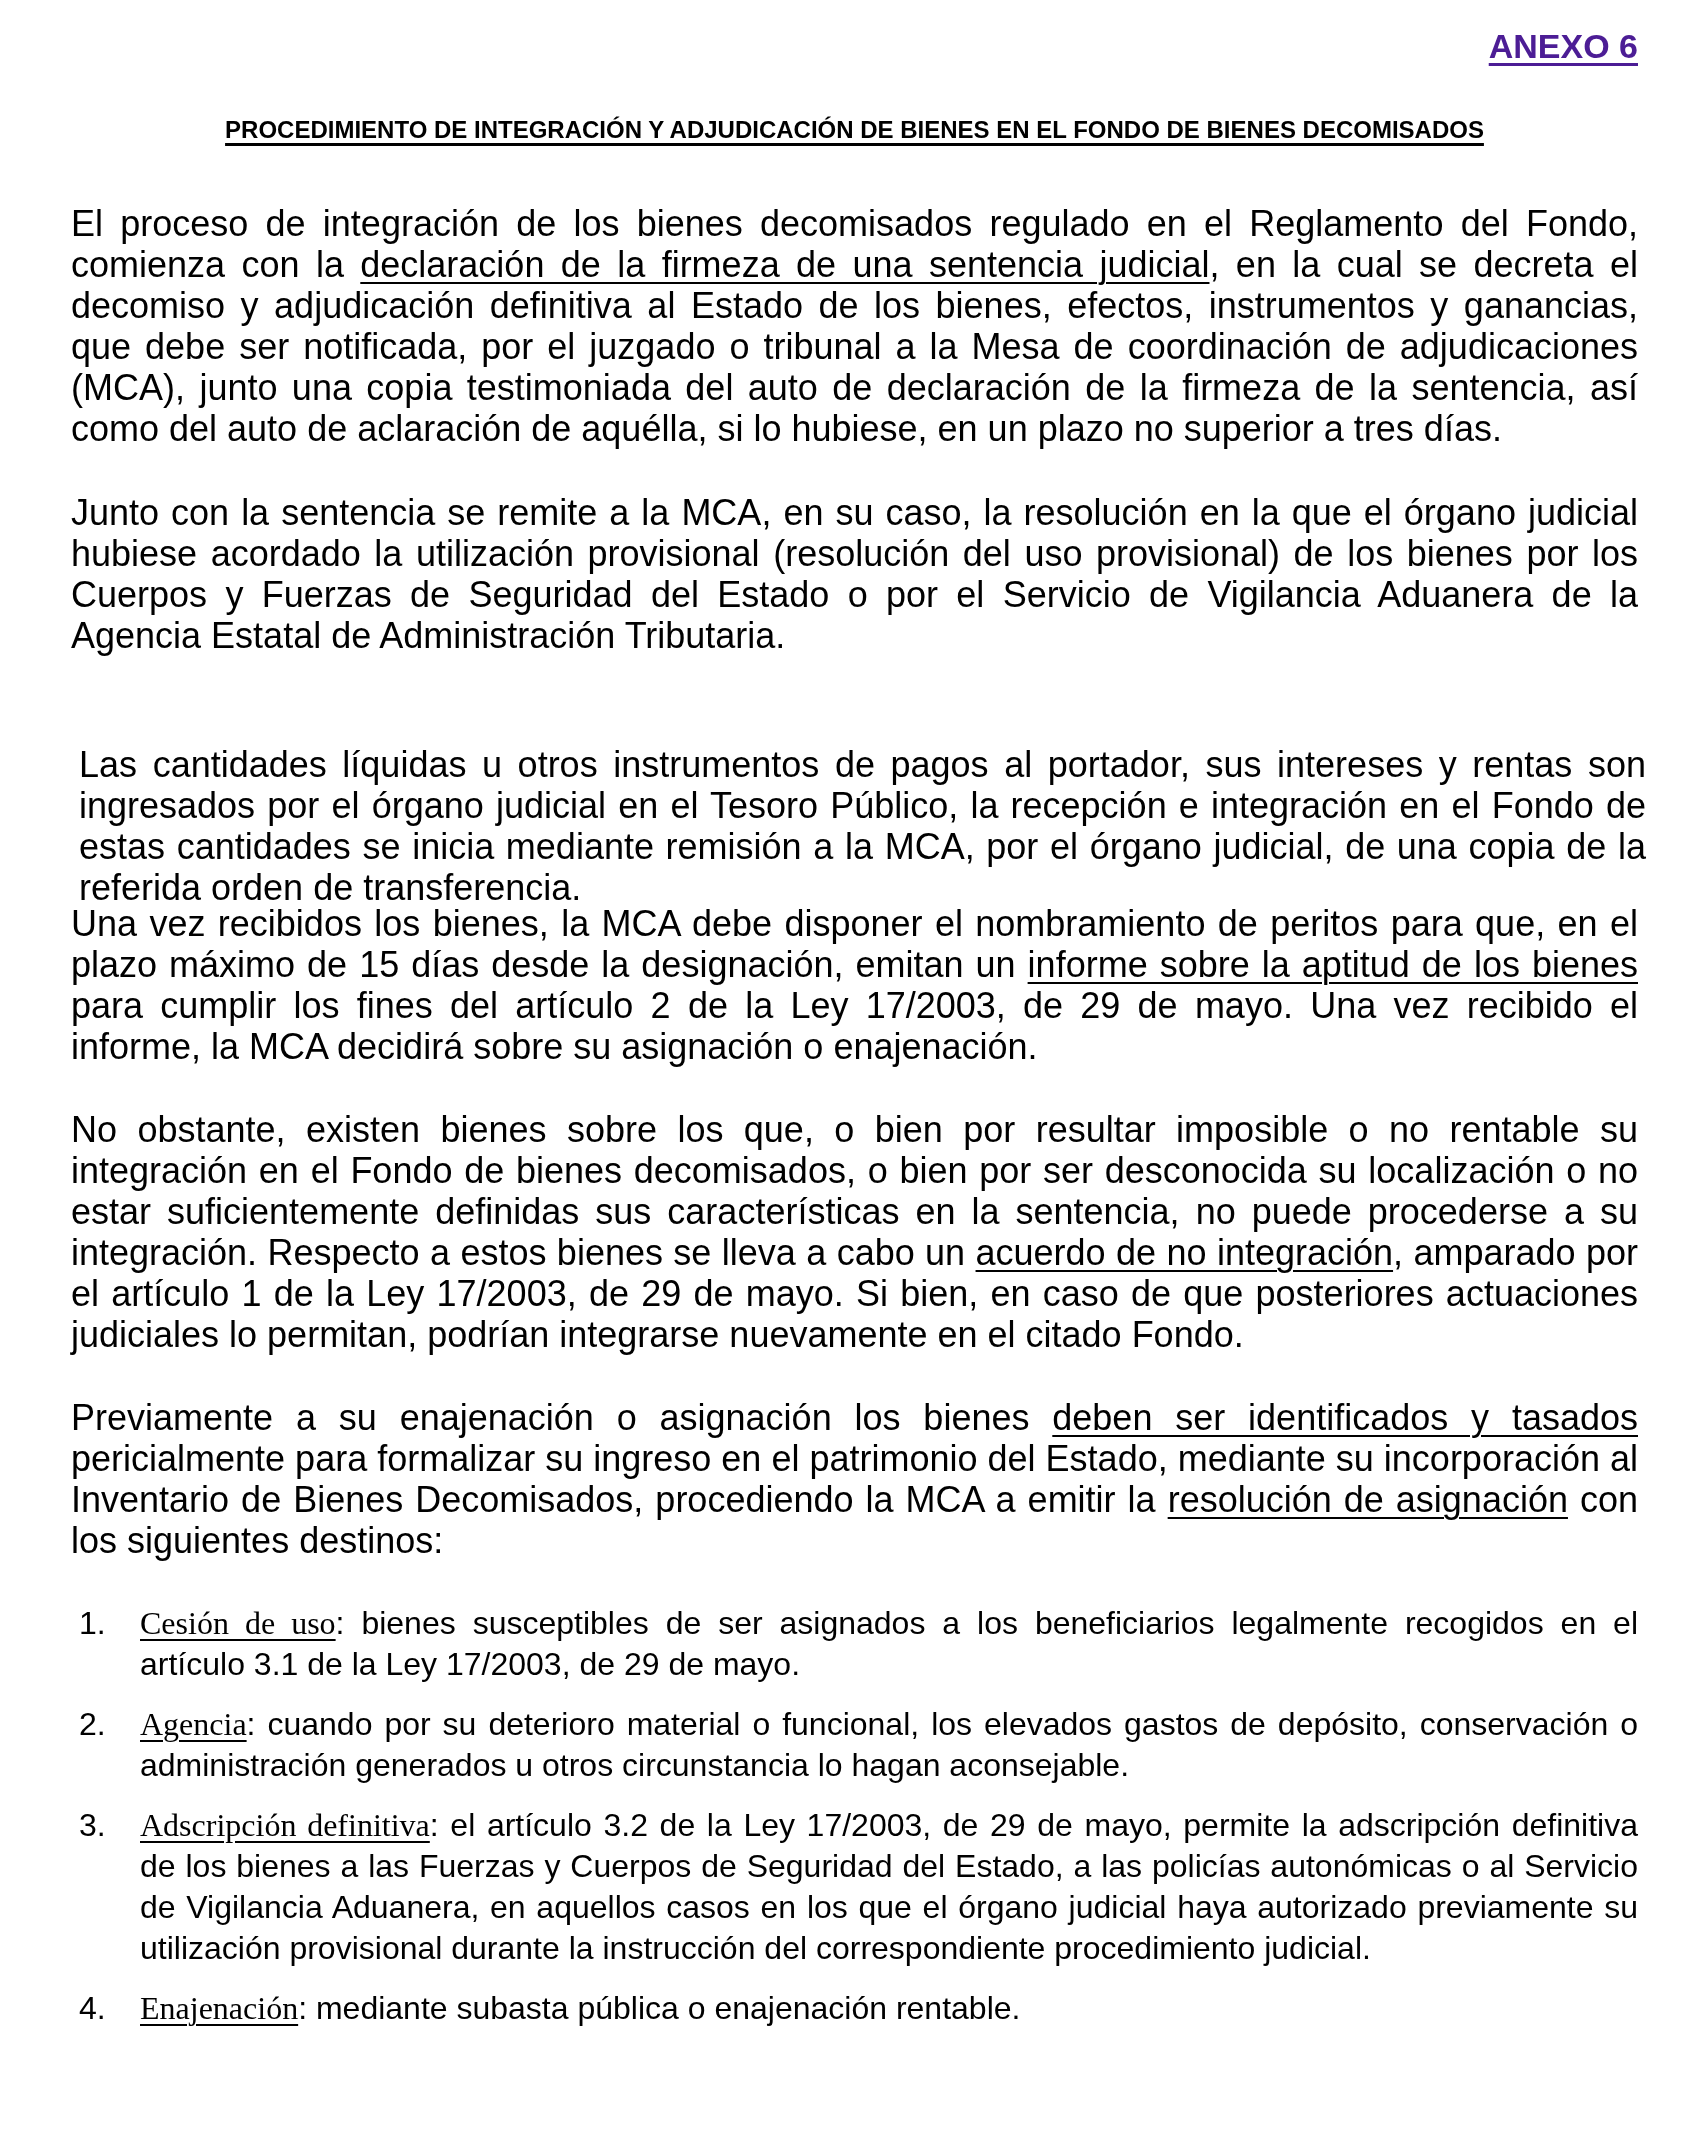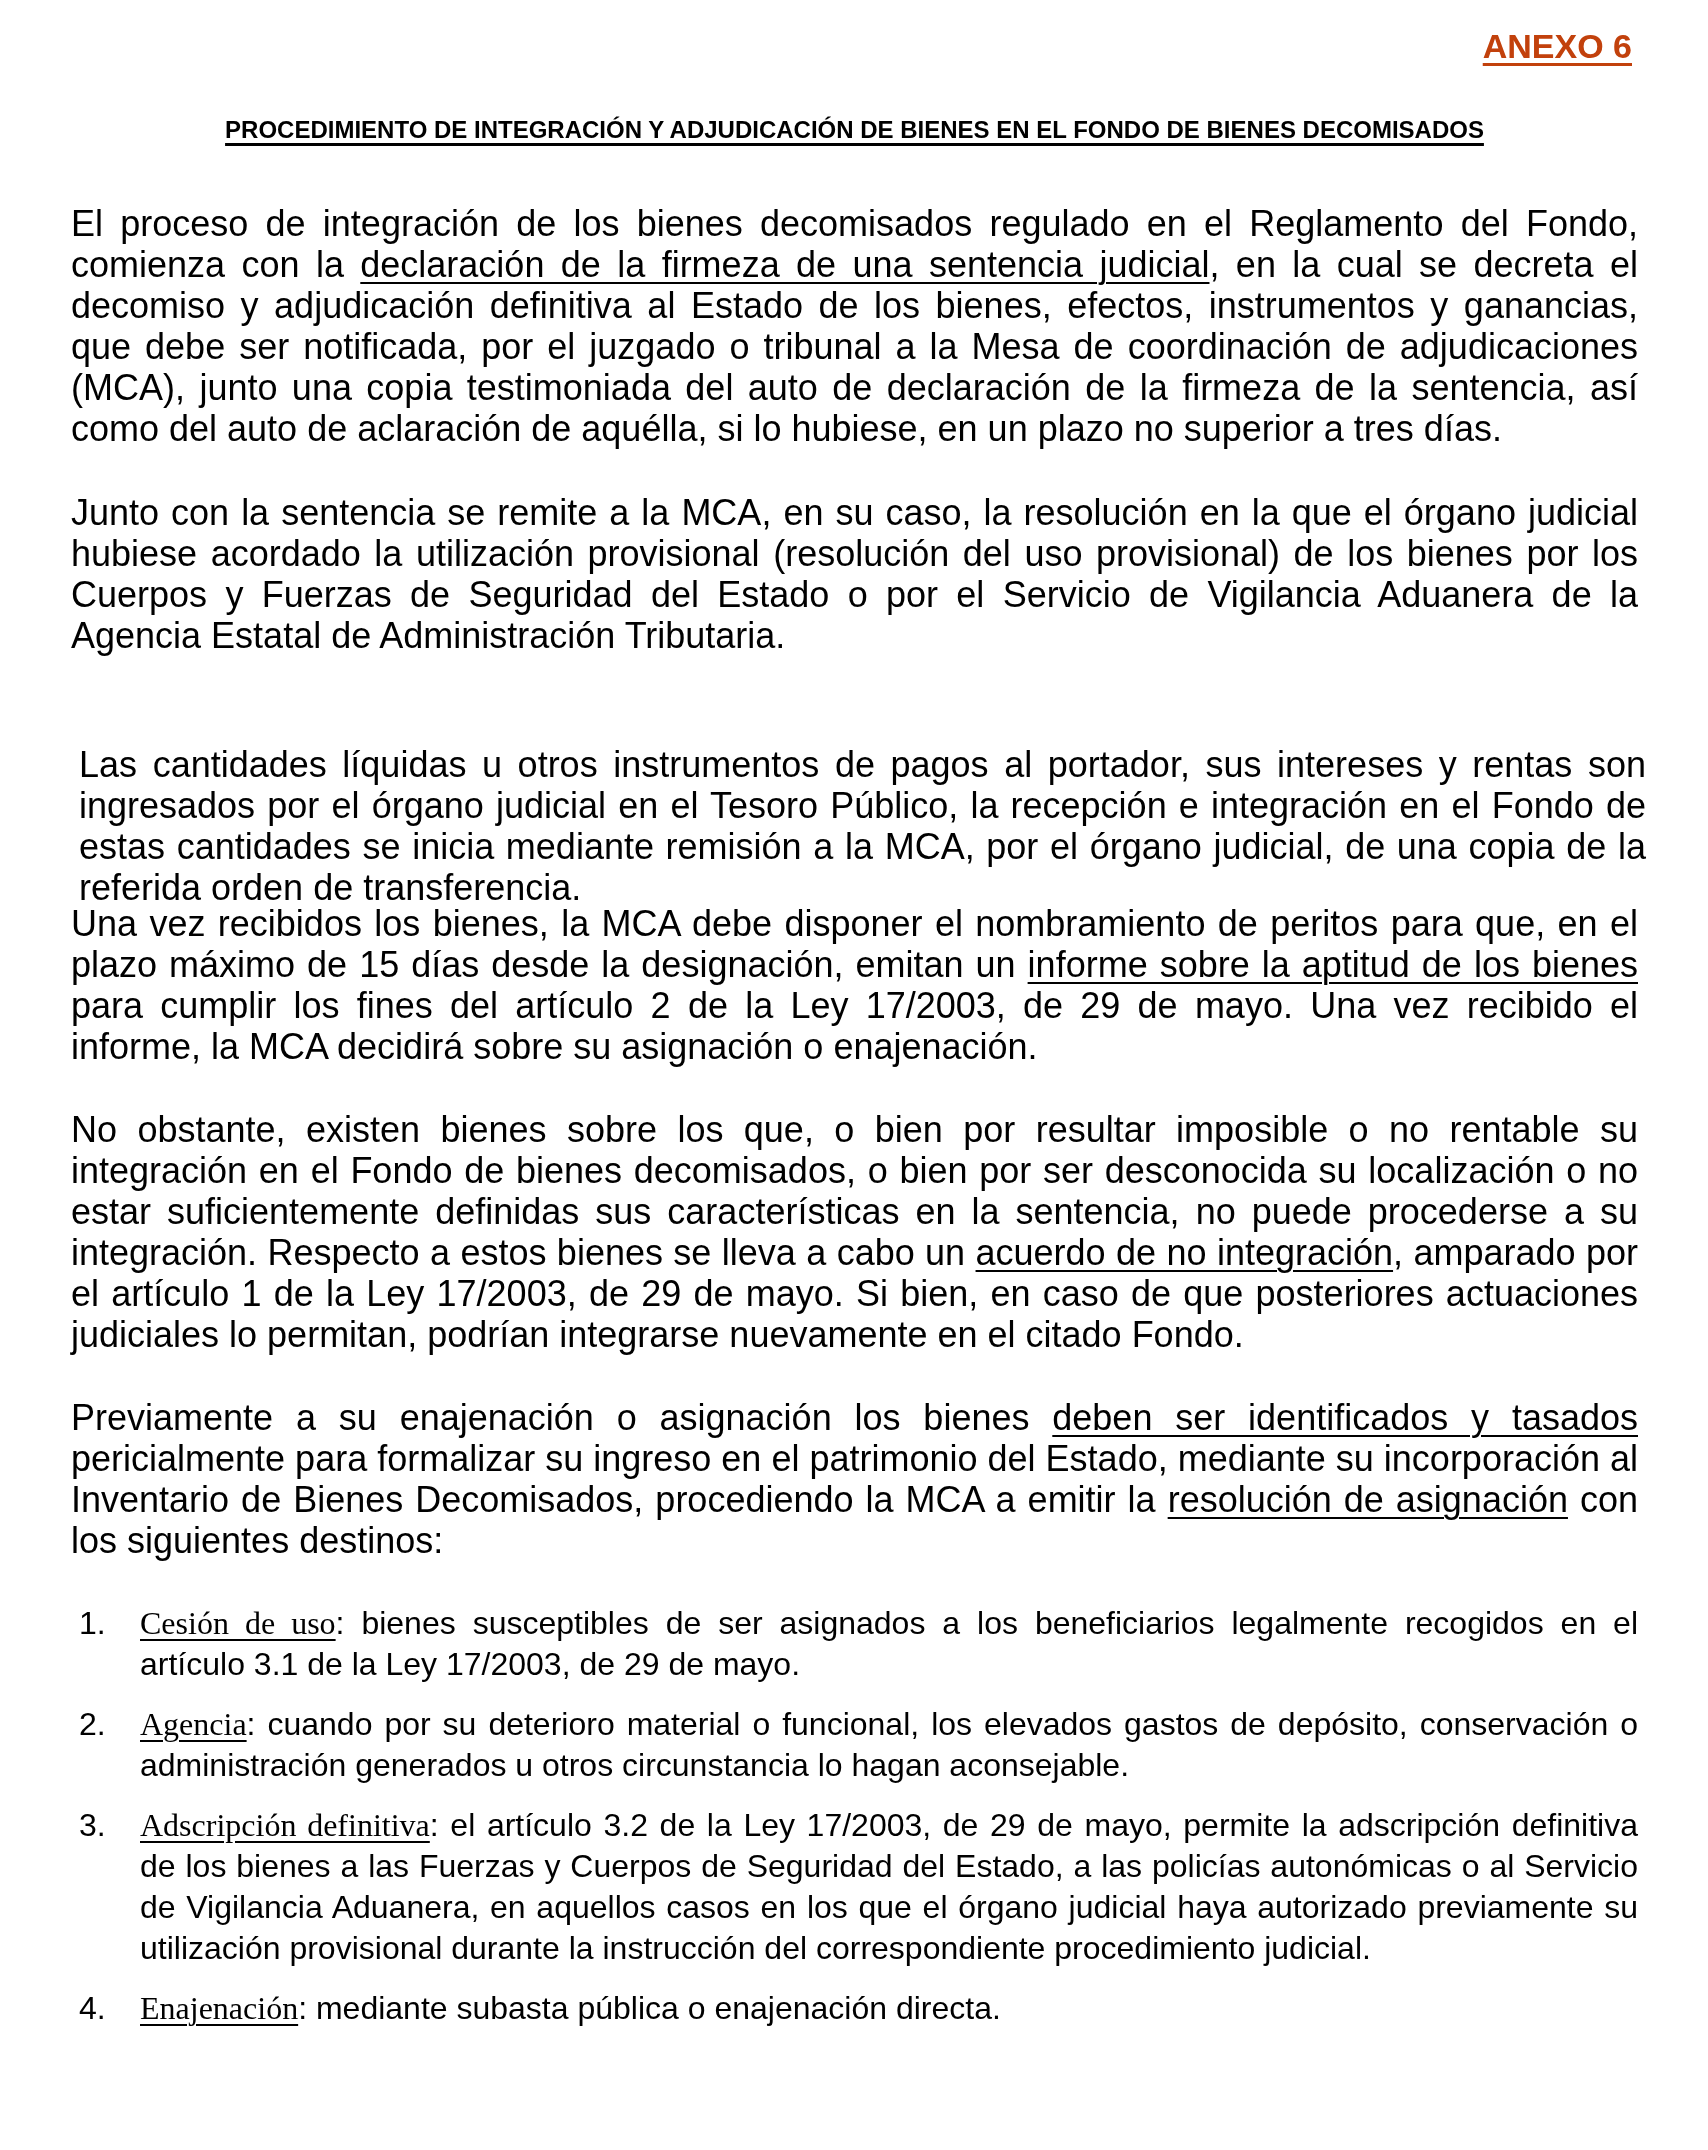--- a/index.html
+++ b/index.html
@@ -2,22 +2,22 @@
 <html style="font-size:13px"><head>
 <meta charset="utf-8">
 <style>
   html, body { margin: 0; padding: 0; background: #ffffff; }
   body {
     width: 1709px; height: 2151px; position: relative; overflow: hidden;
     font-family: "Liberation Sans", sans-serif; color: #000000;
   }
   .page { position: absolute; left: 71px; top: 0; width: 1567px; }
   .annex {
-    position: absolute; right: 6px; top: 27px;
-    font-size: 34px; font-weight: bold; color: #c2410c; text-decoration: underline;
+    position: absolute; right: 0; top: 27px;
+    font-size: 34px; font-weight: bold; color: #4c1d95; text-decoration: underline;
     text-decoration-thickness: 3.2px; text-underline-offset: 4.8px; margin-left: 21px;
   }
   .title {
     position: absolute; left: 0; top: 109px; width: 1567px; text-align: center;
     font-size: 24px; font-weight: bold; line-height: 42px;
     text-decoration: underline; text-decoration-thickness: 3.2px; text-underline-offset: 4.8px;
   }
   .para {
     position: absolute; left: 0; width: 1567px;
     font-size: 36px; line-height: 41px; text-align: justify;
@@ -47,16 +47,16 @@
   <p class="para" style="top:903px;margin:0;"><span>Una vez recibidos los bienes, la MCA debe disponer el nombramiento de peritos para que, en el plazo máximo de 15 días desde la designación, emitan un </span><u>informe sobre la aptitud de los bienes</u><span> para cumplir los fines del artículo 2 de la Ley 17/2003, de 29 de mayo. Una vez recibido el informe, la MCA decidirá sobre su asignación o enajenación.</span></p>
 
   <p class="para" style="top:1109px;margin:0;"><span>No obstante, existen bienes sobre los que, o bien por resultar imposible o no rentable su integración en el Fondo de bienes decomisados, o bien por ser desconocida su localización o no estar suficientemente definidas sus características en la sentencia, no puede procederse a su integración. Respecto a estos bienes se lleva a cabo un </span><u>acuerdo de no integración</u><span>, amparado por el artículo 1 de la Ley 17/2003, de 29 de mayo. Si bien, en caso de que posteriores actuaciones judiciales lo permitan, podrían integrarse nuevamente en el citado Fondo.</span></p>
 
   <p class="para" style="top:1397px;margin:0;"><span>Previamente a su enajenación o asignación los bienes </span><u>deben ser identificados y tasados</u><span> pericialmente para formalizar su ingreso en el patrimonio del Estado, mediante su incorporación al Inventario de Bienes Decomisados, procediendo la MCA a emitir la </span><u>resolución de asignación</u><span> con los siguientes destinos:</span></p>
 
   <ol class="list" style="top:1603px;">
     <li><span class="num">1.</span><u>Cesión de uso</u><span>: bienes susceptibles de ser asignados a los beneficiarios legalmente recogidos en el artículo 3.1 de la Ley 17/2003, de 29 de mayo.</span></li>
     <li><span class="num">2.</span><u>Agencia</u><span>: cuando por su deterioro material o funcional, los elevados gastos de depósito, conservación o administración generados u otros circunstancia lo hagan aconsejable.</span></li>
     <li><span class="num">3.</span><u>Adscripción definitiva</u><span>: el artículo 3.2 de la Ley 17/2003, de 29 de mayo, permite la adscripción definitiva de los bienes a las Fuerzas y Cuerpos de Seguridad del Estado, a las policías autonómicas o al Servicio de Vigilancia Aduanera, en aquellos casos en los que el órgano judicial haya autorizado previamente su utilización provisional durante la instrucción del correspondiente procedimiento judicial.</span></li>
-    <li><span class="num">4.</span><u>Enajenación</u><span>: mediante subasta pública o enajenación directa.</span></li>
+    <li><span class="num">4.</span><u>Enajenación</u><span>: mediante subasta pública o enajenación rentable.</span></li>
   </ol>
 </div>
 
 
 </body></html>

